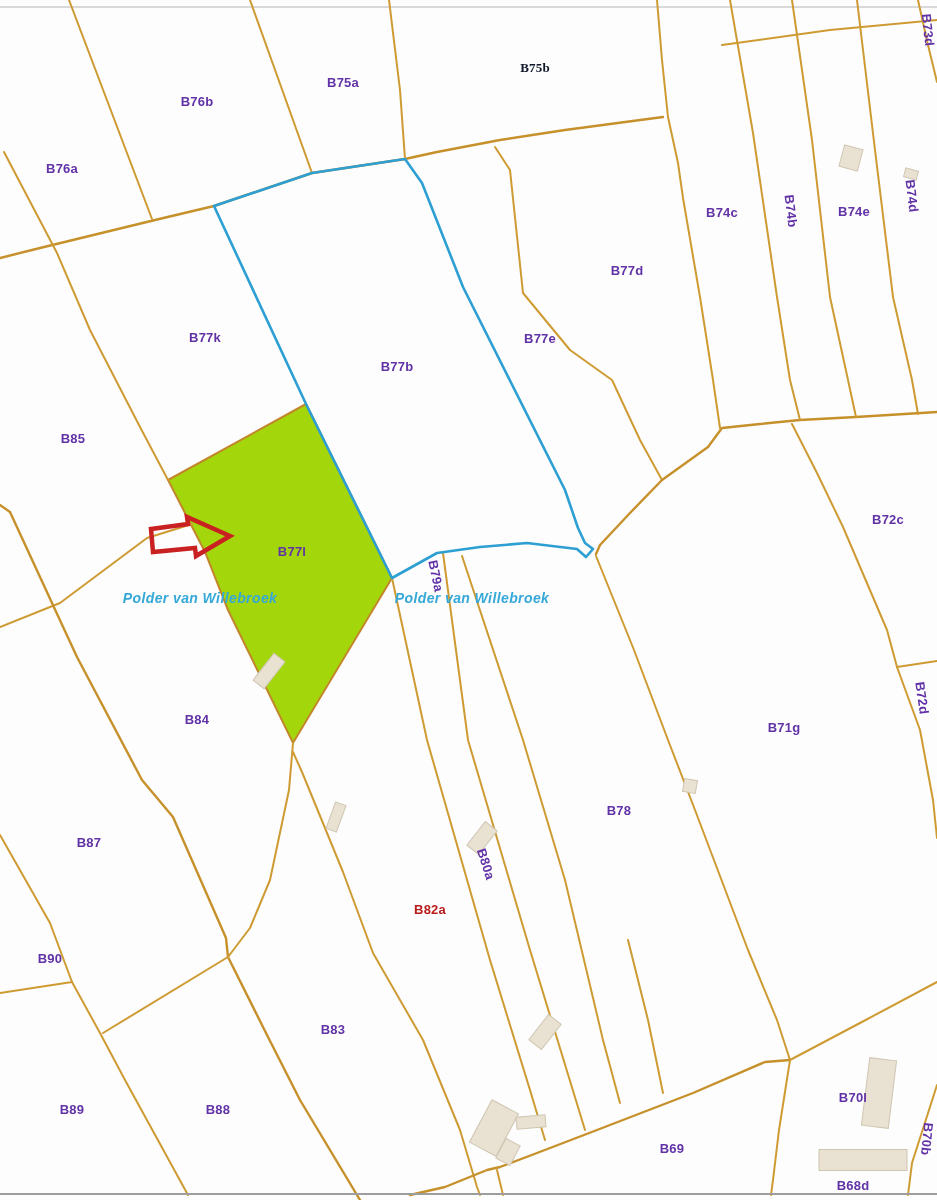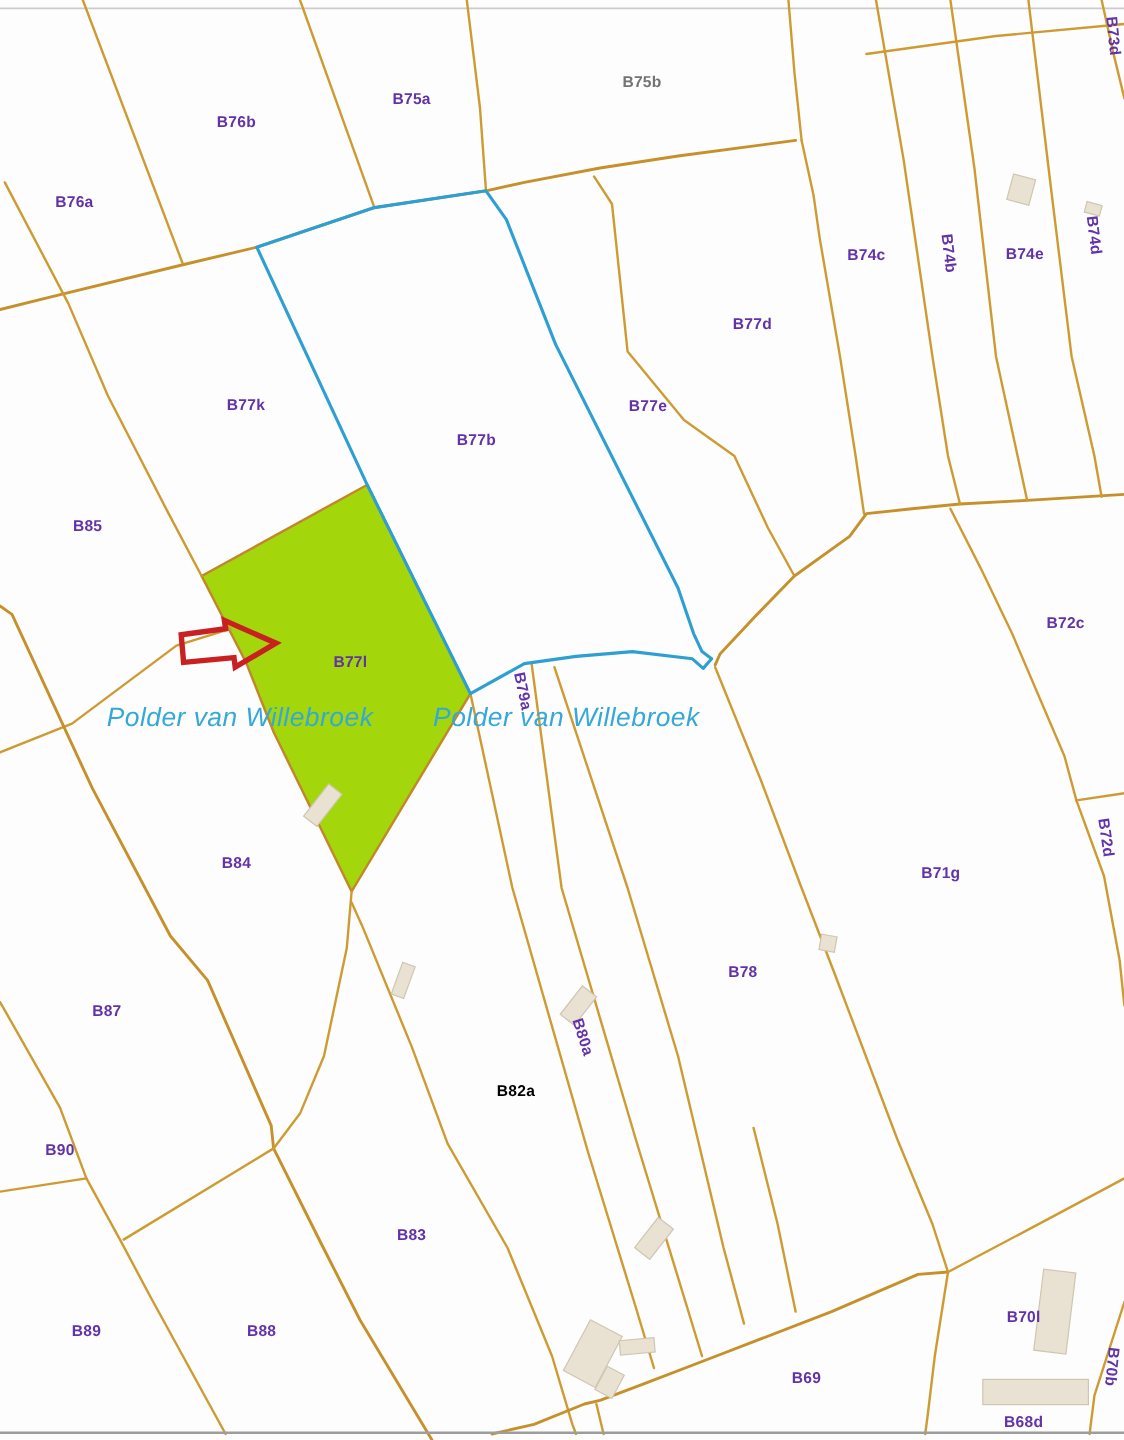--- a/index.html
+++ b/index.html
@@ -14,23 +14,23 @@
   .parcel-label{
     position:absolute;
     font-weight:bold;
     font-size:13px;
     letter-spacing:.2px;
     white-space:nowrap;
     transform:translate(-50%,-50%);
   }
   .water-label{
     position:absolute;
-    font-weight:normal;
+    font-weight:bold;
     font-style:italic;
-    font-size:22px;
+    font-size:14px;
     letter-spacing:.4px;
     white-space:nowrap;
     transform:translate(-50%,-50%);
     text-align:right;
   }
 </style>
 </head>
 <body>
 
 <div class="map-wrap">
@@ -86,43 +86,43 @@
       <rect x="865.5" y="1059" width="27" height="68" fill="#E9E1D1" stroke="#CFC6B2" stroke-width="1" transform="rotate(7 879 1093)"></rect>
       <rect x="819" y="1149.5" width="88" height="21" fill="#E9E1D1" stroke="#CFC6B2" stroke-width="1" transform="rotate(0 863 1160)"></rect>
       <polygon points="151,529 188,524 187,517 230,536 196,556 195,548 153,552" fill="none" stroke="#C92121" stroke-width="4.5" stroke-linejoin="miter"></polygon>
     </svg>
   <div class="labels-layer" id="labels-layer">
     <div class="water-label" id="water-0" style="left: 200px; top: 598px; color: rgb(53, 168, 216);">Polder van Willebroek</div>
     <div class="water-label" id="water-1" style="left: 472px; top: 598px; color: rgb(53, 168, 216);">Polder van Willebroek</div>
   <div class="parcel-label" style="left: 62px; top: 132px; color: rgb(98, 51, 166); margin-top: 36px;">B76a</div>
       <div class="parcel-label" style="left: 197px; top: 101px; color: rgb(98, 51, 166);">B76b</div>
       <div class="parcel-label" style="left: 343px; top: 82px; color: rgb(98, 51, 166);">B75a</div>
-      <div class="parcel-label" style="left: 535px; top: 68px; color: #737373;">B75b</div>
+      <div class="parcel-label" style="left: 535px; top: 68px; color: #0f172a; font-family: Liberation Serif, serif;">B75b</div>
       <div class="parcel-label" style="left: 928px; top: 30px; color: rgb(98, 51, 166); transform: translate(-50%, -50%) rotate(84deg);">B73d</div>
       <div class="parcel-label" style="left: 722px; top: 212px; color: rgb(98, 51, 166);">B74c</div>
       <div class="parcel-label" style="left: 791px; top: 211px; color: rgb(98, 51, 166); transform: translate(-50%, -50%) rotate(83deg);">B74b</div>
       <div class="parcel-label" style="left: 854px; top: 211px; color: rgb(98, 51, 166);">B74e</div>
       <div class="parcel-label" style="left: 912px; top: 196px; color: rgb(98, 51, 166); transform: translate(-50%, -50%) rotate(83deg);">B74d</div>
       <div class="parcel-label" style="left: 627px; top: 270px; color: rgb(98, 51, 166);">B77d</div>
       <div class="parcel-label" style="left: 185px; top: 337px; color: rgb(98, 51, 166); padding-left: 40px;">B77k</div>
       <div class="parcel-label" style="left: 397px; top: 366px; color: rgb(98, 51, 166);">B77b</div>
       <div class="parcel-label" style="left: 540px; top: 338px; color: rgb(98, 51, 166);">B77e</div>
       <div class="parcel-label" style="left: 73px; top: 438px; color: rgb(98, 51, 166);">B85</div>
       <div class="parcel-label" style="left: 888px; top: 519px; color: rgb(98, 51, 166);">B72c</div>
       <div class="parcel-label" style="left: 292px; top: 551px; color: rgb(98, 51, 166);">B77l</div>
       <div class="parcel-label" style="left: 436px; top: 576px; color: rgb(98, 51, 166); transform: translate(-50%, -50%) rotate(78deg);">B79a</div>
       <div class="parcel-label" style="left: 922px; top: 698px; color: rgb(98, 51, 166); transform: translate(-50%, -50%) rotate(82deg);">B72d</div>
       <div class="parcel-label" style="left: 197px; top: 719px; color: rgb(98, 51, 166);">B84</div>
       <div class="parcel-label" style="left: 784px; top: 727px; color: rgb(98, 51, 166);">B71g</div>
       <div class="parcel-label" style="left: 619px; top: 810px; color: rgb(98, 51, 166);">B78</div>
       <div class="parcel-label" style="left: 89px; top: 842px; color: rgb(98, 51, 166);">B87</div>
       <div class="parcel-label" style="left: 486px; top: 864px; color: rgb(98, 51, 166); transform: translate(-50%, -50%) rotate(72deg);">B80a</div>
-      <div class="parcel-label" style="left: 430px; top: 909px; color: #000000;">B82a</div>
+      <div class="parcel-label" style="left: 430px; top: 909px; color: #b91c1c;">B82a</div>
       <div class="parcel-label" style="left: 32px; top: 958px; color: rgb(98, 51, 166); padding-left: 36px;">B90</div>
-      <div class="parcel-label" style="left: 343px; top: 1029px; color: rgb(98, 51, 166);">B83</div>
+      <div class="parcel-label" style="left: 333px; top: 1029px; color: rgb(98, 51, 166);">B83</div>
       <div class="parcel-label" style="left: 218px; top: 1109px; color: rgb(98, 51, 166);">B88</div>
       <div class="parcel-label" style="left: 72px; top: 1109px; color: rgb(98, 51, 166);">B89</div>
       <div class="parcel-label" style="left: 853px; top: 1097px; color: rgb(98, 51, 166);">B70l</div>
       <div class="parcel-label" style="left: 927px; top: 1139px; color: rgb(98, 51, 166); transform: translate(-50%, -50%) rotate(96deg);">B70b</div>
       <div class="parcel-label" style="left: 672px; top: 1148px; color: rgb(98, 51, 166);">B69</div>
       <div class="parcel-label" style="left: 853px; top: 1185px; color: rgb(98, 51, 166);">B68d</div>
     </div>
 </div>
 
 </body></html>

